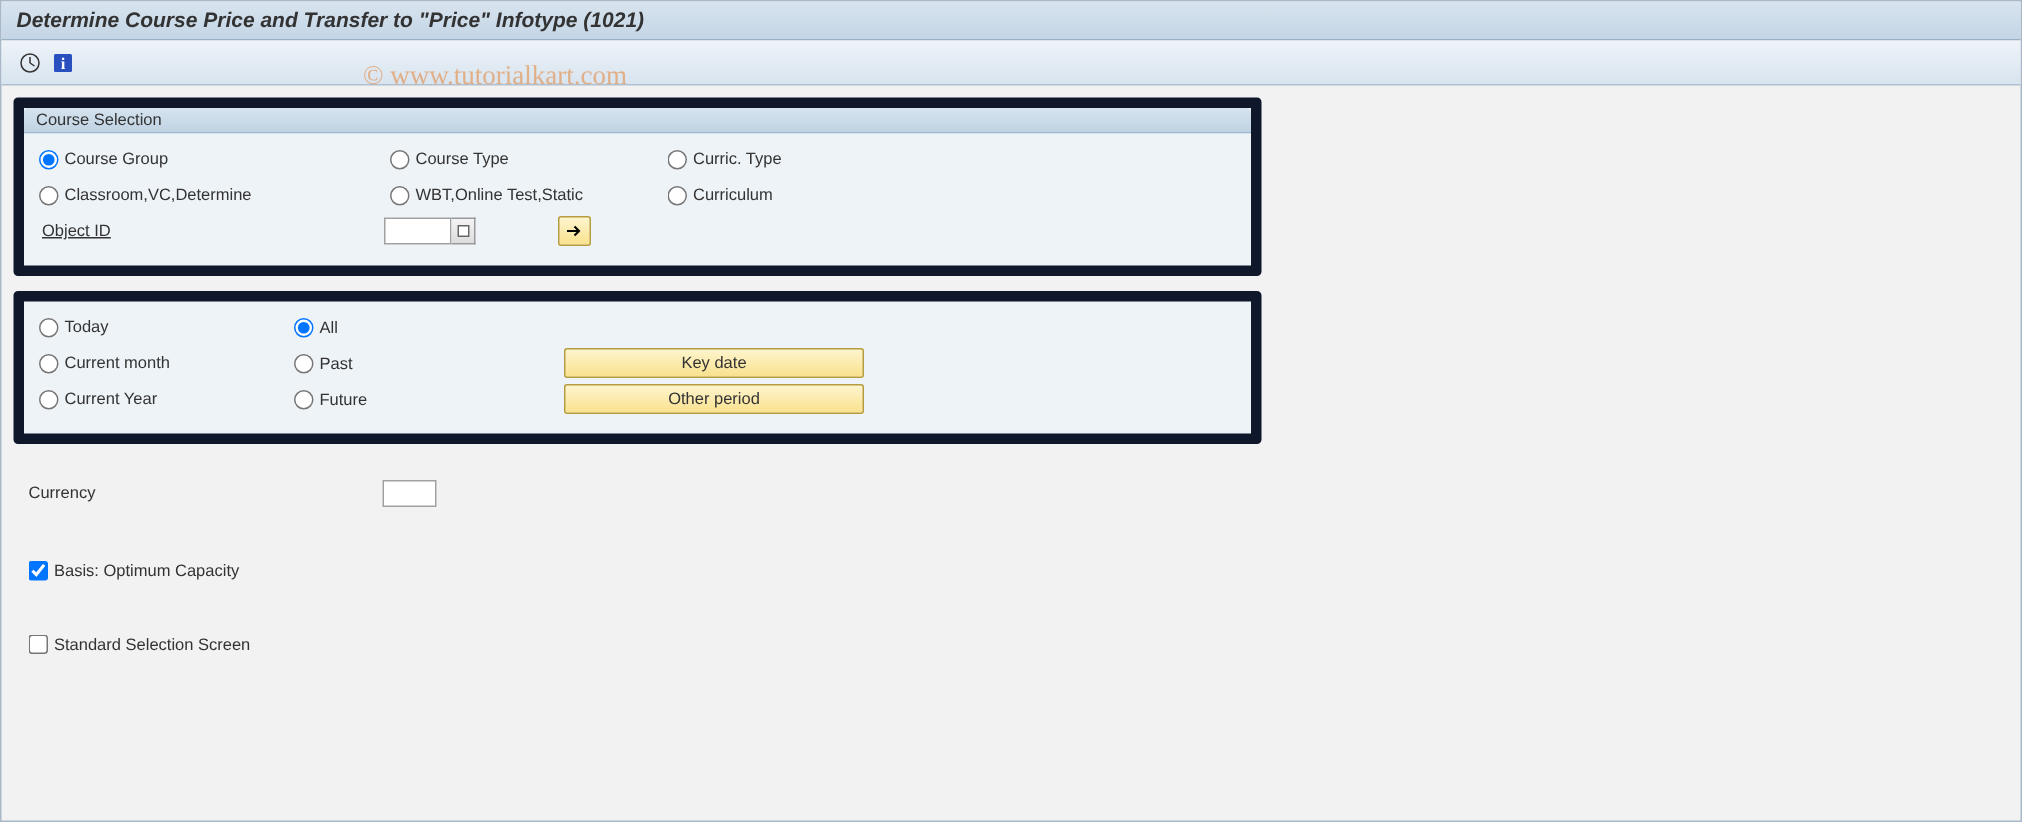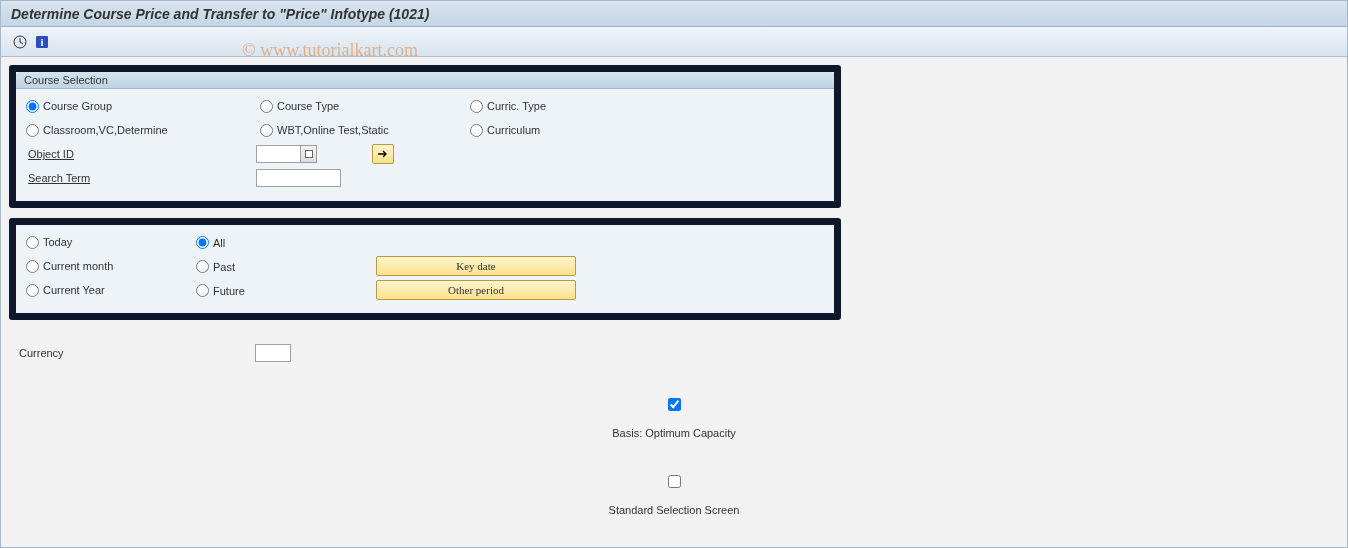--- a/index.html
+++ b/index.html
@@ -21,21 +21,20 @@
     .title-bar {
       background: linear-gradient(to bottom, #d8e4ef 0%, #c4d5e5 100%);
       border-bottom: 1px solid #9ab0c5;
       padding: 4px 10px;
       font-style: italic;
       font-weight: bold;
       font-size: 14px;
       color: #333;
       height: 26px;
       display: flex;
-      align-items: center;
     }
     .toolbar {
       background: linear-gradient(to bottom, #eef3f8 0%, #d8e4ef 100%);
       border-bottom: 1px solid #b0c0d0;
       padding: 4px 10px;
       height: 30px;
       display: flex;
       align-items: center;
       gap: 4px;
     }
@@ -73,21 +72,21 @@
       align-items: center;
       height: 22px;
       margin-bottom: 2px;
     }
     .radio-cell {
       display: flex;
       align-items: center;
       gap: 4px;
     }
     .radio-cell.c1 { width: 234px; }
-    .radio-cell.c2 { width: 210px; }
+    .radio-cell.c2 { width: 185px; }
     .radio-cell.c3 { width: 180px; }
     input[type="radio"], input[type="checkbox"] {
       margin: 0;
       width: 13px;
       height: 13px;
     }
     .field-label {
       width: 230px;
       padding-left: 2px;
       text-decoration: underline;
@@ -139,35 +138,34 @@
       border-radius: 2px;
       display: inline-flex;
       align-items: center;
       justify-content: center;
       font-size: 11px;
       color: #333;
       cursor: pointer;
     }
     .period-col1 { width: 170px; display:flex; align-items:center; gap:4px;}
     .period-col2 { width: 180px; display:flex; align-items:flex-end; gap:4px;}
-    .period-col3 { width: 220px; display:flex; align-items:center; justify-content:flex-start;font-family:Liberation Serif, serif;}
+    .period-col3 { width: 220px; display:flex; align-items:center; justify-content:flex-start;}
     .free-row {
       display: flex;
       align-items: center;
       padding: 4px 10px;
       margin-top: 20px;
     }
     .free-row .lbl { width: 236px; }
     .check-row {
       display: flex;
       align-items: center;
-      gap: 16px;
+      gap: 4px;
       padding: 4px 10px;
       margin-top: 28px;
-      flex-direction: column;
     }
     .watermark {
       position: absolute;
       top: 40px;
       left: 242px;
       font-size: 18px;
       color: rgba(230,130,50,0.55);
       font-family: Georgia, serif;
       pointer-events: none;
     }
@@ -234,24 +232,20 @@
           <input type="text" class="text-input objid" value="" style="">
           <span class="f4-btn">
             <span class="f4-inner"></span>
           </span>
           <span class="arrow-btn">
             <svg width="12" height="10" viewBox="0 0 12 10">
               <path d="M1 5 L8 5 M6 2 L9 5 L6 8" stroke="#000" stroke-width="1.4" fill="none"></path>
             </svg>
           </span>
         </div>
-        <div class="row">
-          <span class="field-label">Search Term</span>
-          <input type="text" class="text-input search" value="" style="">
-        </div>
       </div>
     </div>
 
     <div class="group-box">
       <div class="group-body">
         <div class="row">
           <label class="period-col1">
             <input type="radio" name="rp" style="">
             <span>Today</span>
           </label>

